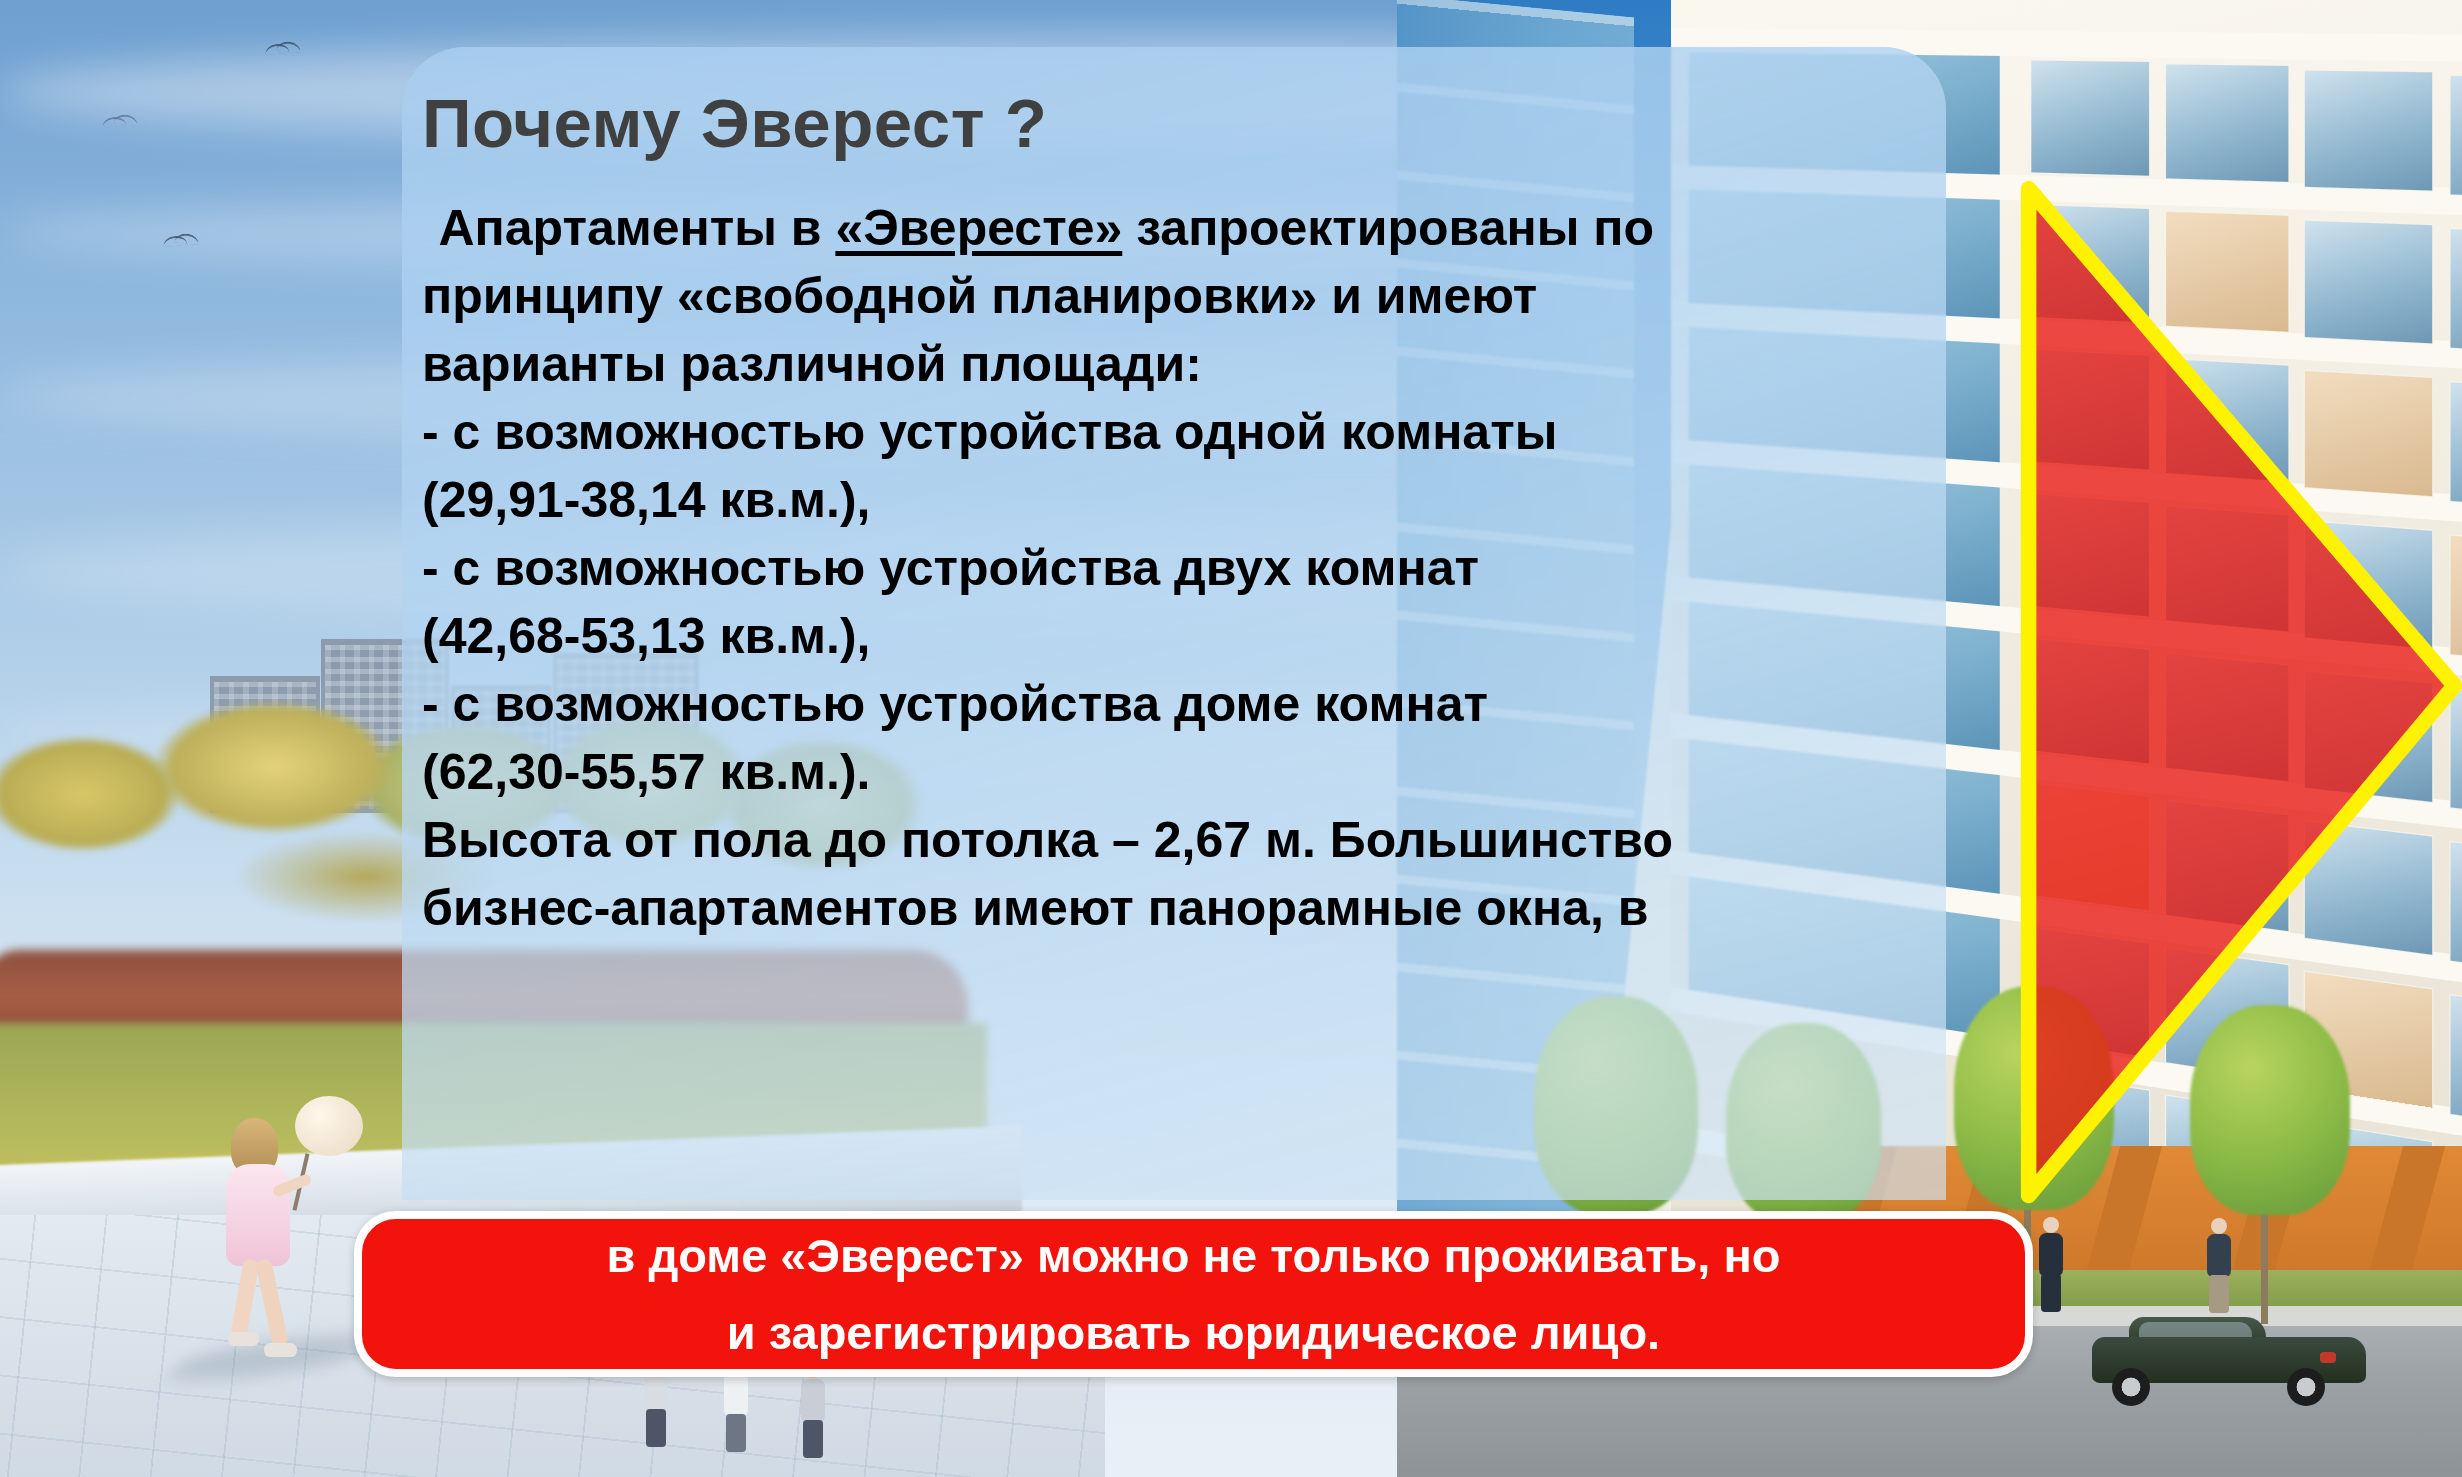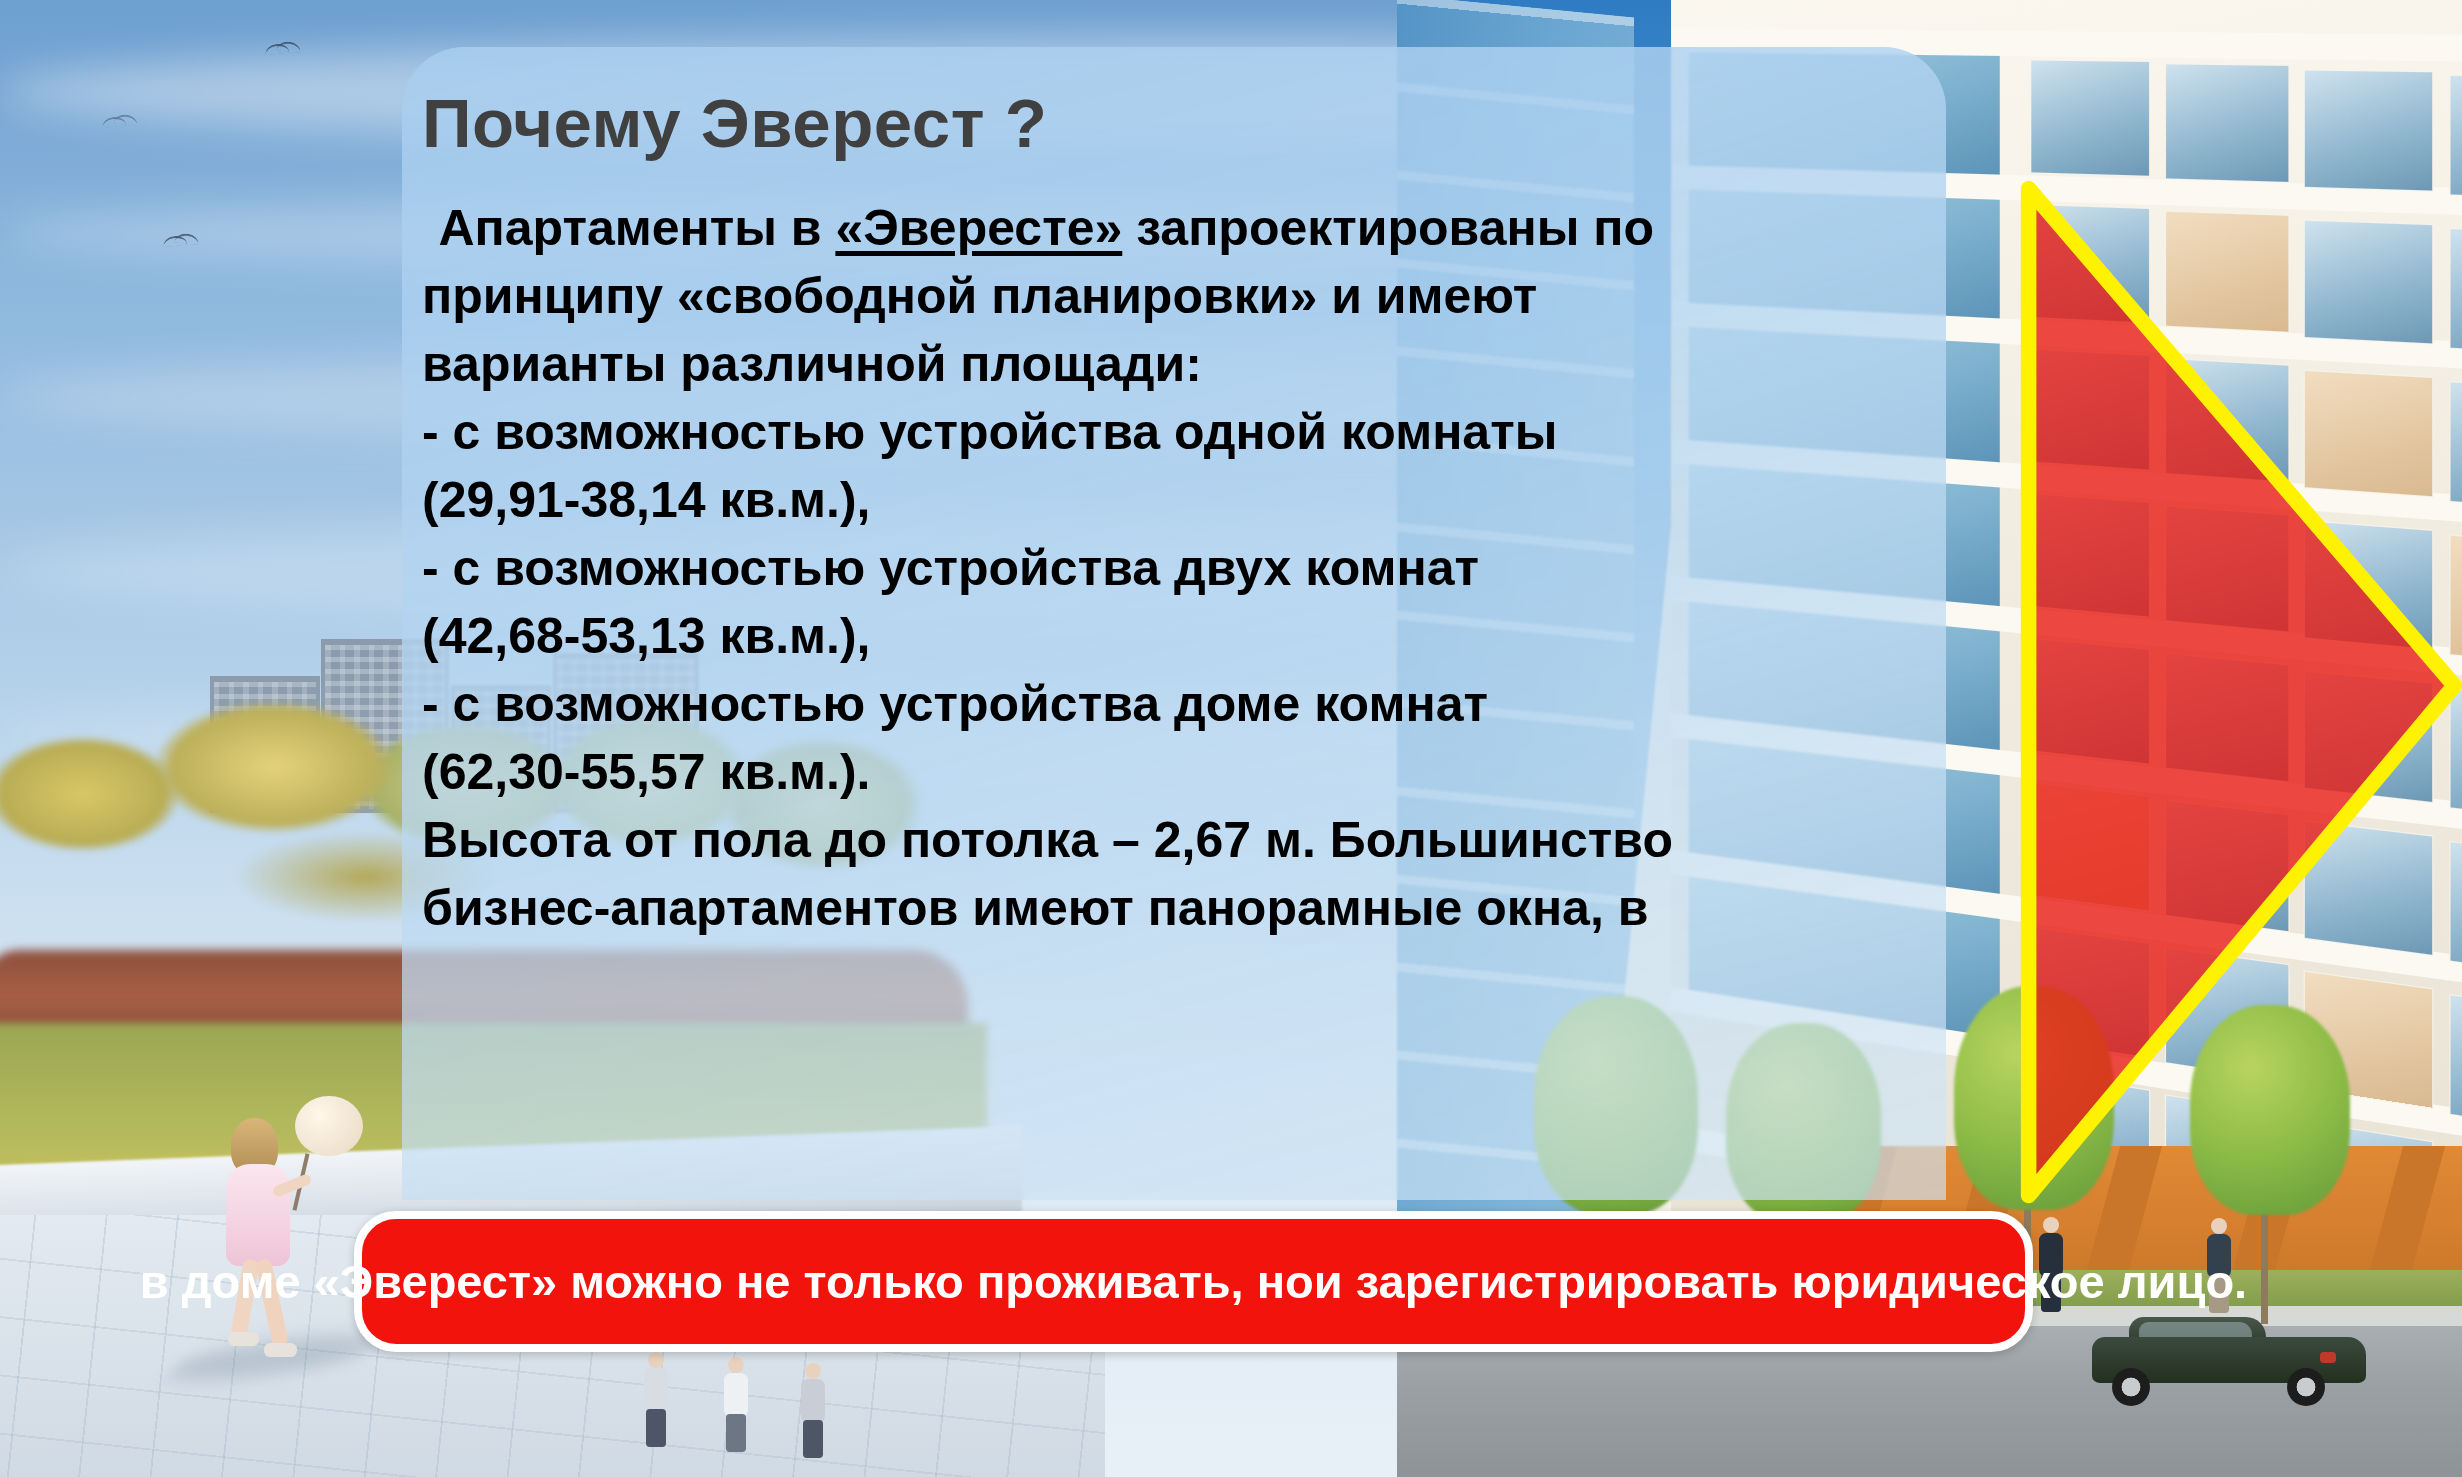--- a/index.html
+++ b/index.html
@@ -202,26 +202,26 @@
     color:#000000;font-weight:bold;
     font-size:50px;line-height:68px;
     font-family:"Liberation Sans",sans-serif;
   }
   #bodytext .ln{display:block;white-space:nowrap;}
   #bodytext .ln.indent{text-indent:16.4px;}
   #bodytext u{text-decoration:underline;text-underline-offset:5.5px;}
 
   
   #banner{
-    position:absolute;left:354px;top:1211px;width:1679px;height:141px;
+    position:absolute;left:354px;top:1211px;width:1679px;height:166px;
     background:#F2140C;
     border:8.2px solid #ffffff;
     border-radius:42px;
     box-sizing:border-box;
-    display:flex;align-items:center;justify-content:center;
+    display:flex;flex-direction:column;align-items:center;justify-content:center;
     box-shadow:0 2.7px 9px rgba(0,0,0,.18);
   }
   #banner .bl{
     color:#ffffff;font-weight:bold;font-size:47px;line-height:77px;
     white-space:nowrap;font-family:"Liberation Sans",sans-serif;
   }
 
   
   #arrow{
     position:absolute;left:2014px;top:174px;width:455px;height:1037px;

